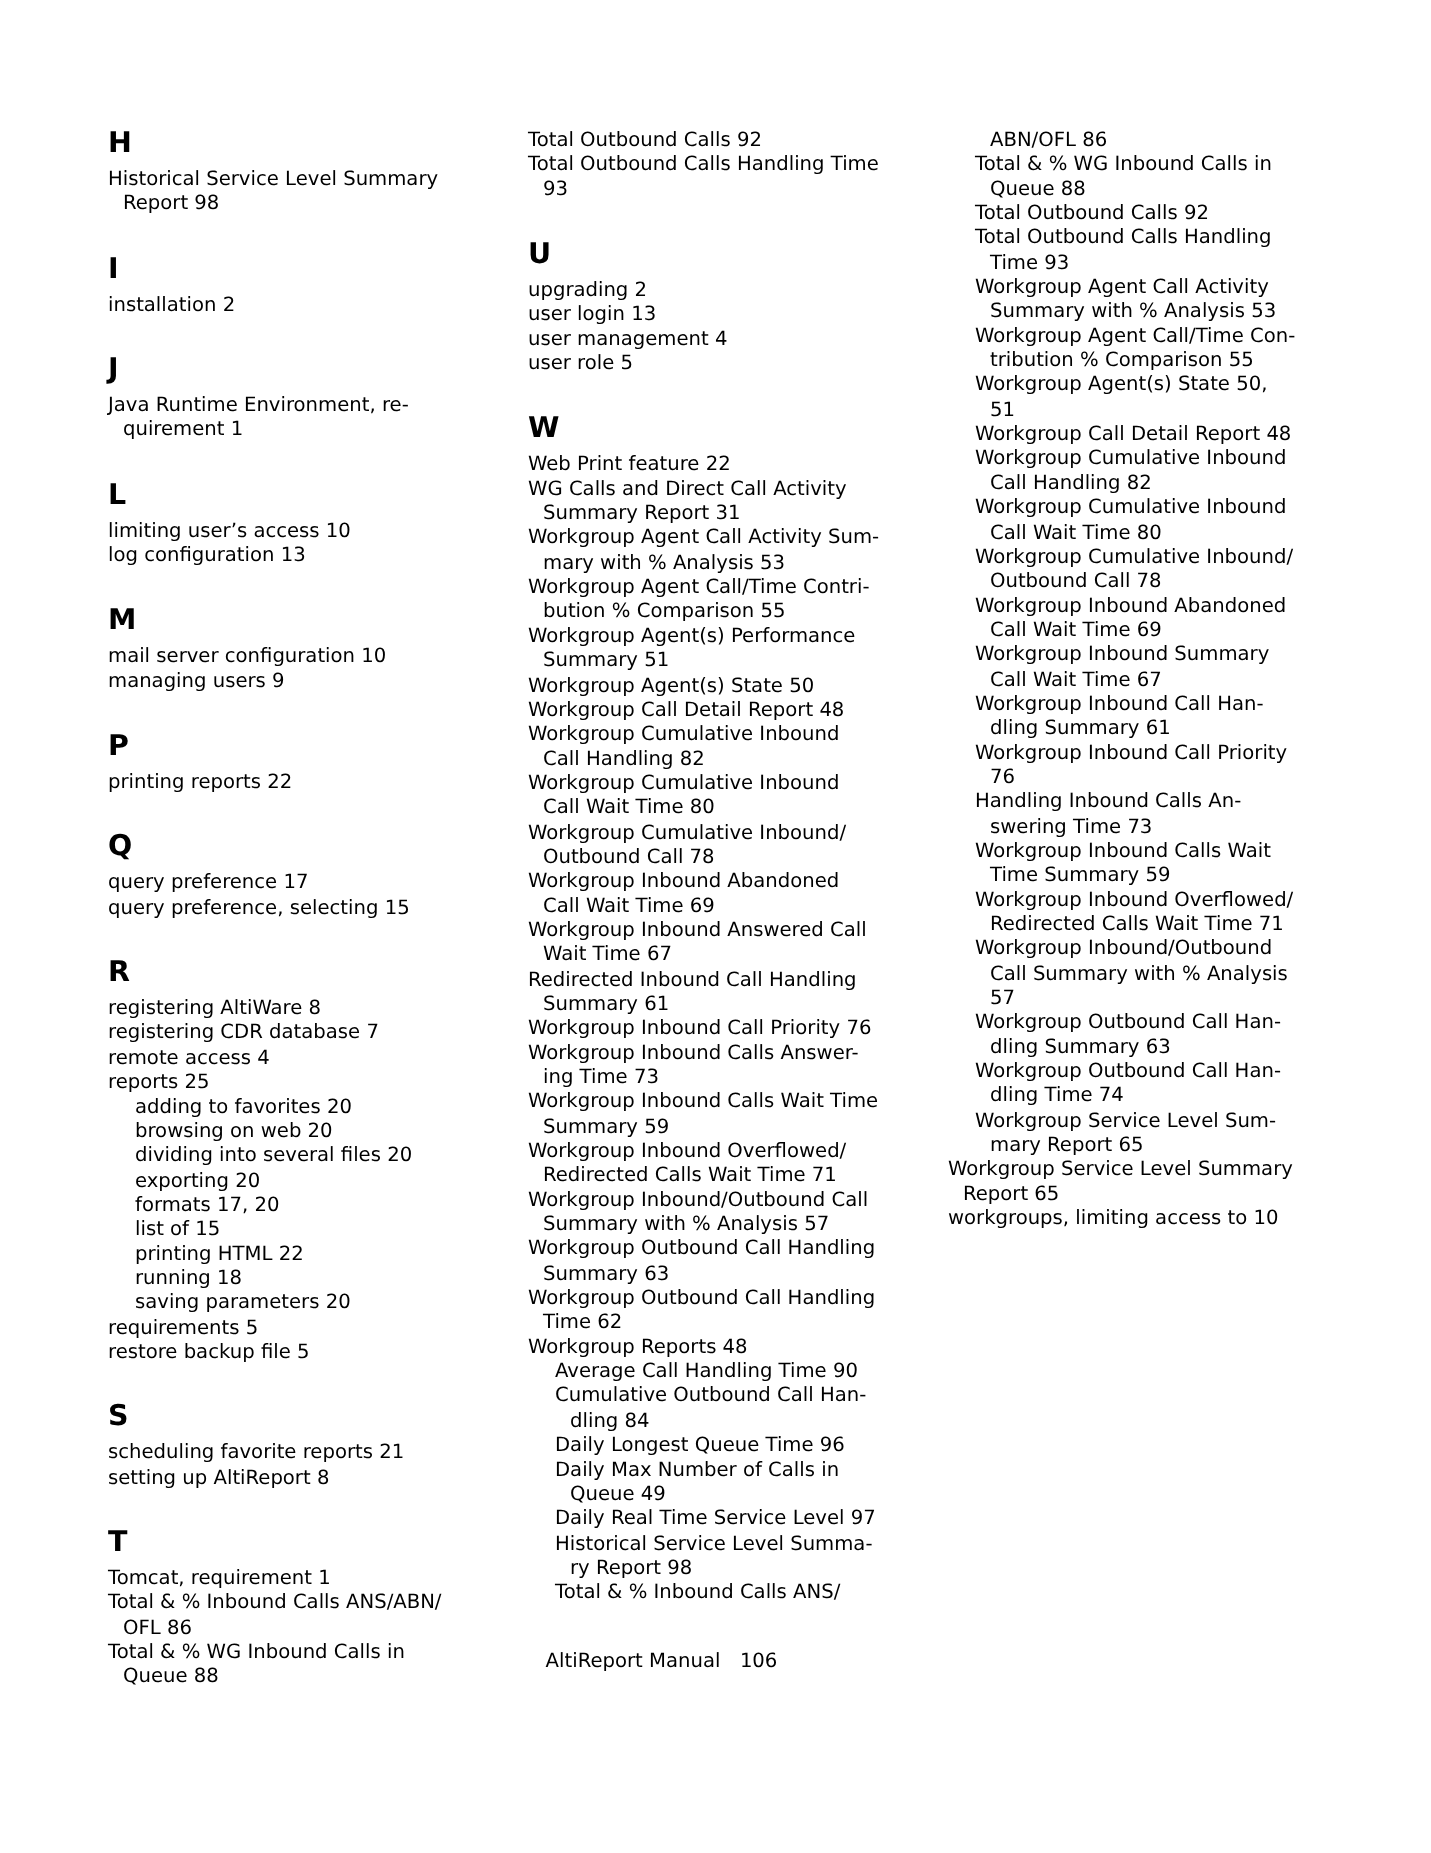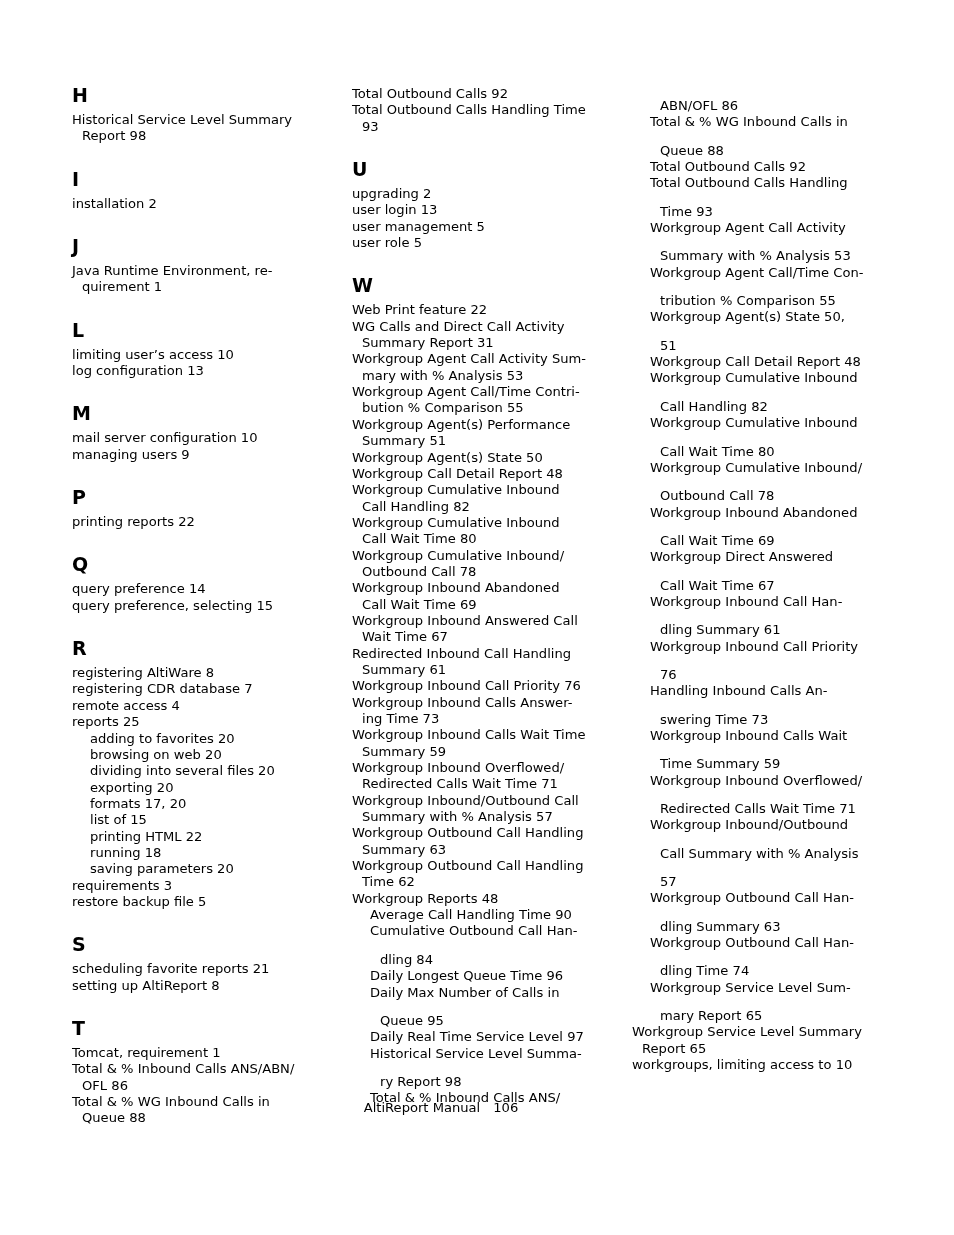--- a/index.html
+++ b/index.html
@@ -65,21 +65,20 @@
     padding-left: 28px;
     text-indent: -10px;
   }
   .entry.cont {
     padding-left: 10px;
     text-indent: 0;
   }
   .entry.cont-sub {
     padding-left: 28px;
     text-indent: 0;
-    margin-top: 12px;
   }
 
   .footer {
     position: absolute;
     left: 0;
     top: 1100px;
     width: 882px;
     text-align: center;
     font-size: 13.1px;
     line-height: 16px;
@@ -116,39 +115,39 @@
           <div class="section-letter">M</div>
           <div class="entry">mail server configuration 10</div>
           <div class="entry">managing users 9</div>
         </div>
         <div class="section">
           <div class="section-letter">P</div>
           <div class="entry">printing reports 22</div>
         </div>
         <div class="section">
           <div class="section-letter">Q</div>
-          <div class="entry">query preference 14</div>
+          <div class="entry">query preference 17</div>
           <div class="entry">query preference, selecting 15</div>
         </div>
         <div class="section">
           <div class="section-letter">R</div>
           <div class="entry">registering AltiWare 8</div>
           <div class="entry">registering CDR database 7</div>
           <div class="entry">remote access 4</div>
           <div class="entry">reports 25</div>
           <div class="entry sub">adding to favorites 20</div>
           <div class="entry sub">browsing on web 20</div>
           <div class="entry sub">dividing into several files 20</div>
           <div class="entry sub">exporting 20</div>
           <div class="entry sub">formats 17, 20</div>
           <div class="entry sub">list of 15</div>
           <div class="entry sub">printing HTML 22</div>
           <div class="entry sub">running 18</div>
           <div class="entry sub">saving parameters 20</div>
-          <div class="entry">requirements 3</div>
+          <div class="entry">requirements 5</div>
           <div class="entry">restore backup file 5</div>
         </div>
         <div class="section">
           <div class="section-letter">S</div>
           <div class="entry">scheduling favorite reports 21</div>
           <div class="entry">setting up AltiReport 8</div>
         </div>
         <div class="section">
           <div class="section-letter">T</div>
           <div class="entry">Tomcat, requirement 1</div>
@@ -161,21 +160,21 @@
       <div class="col">
         <div class="section">
           <div class="entry">Total Outbound Calls 92</div>
           <div class="entry">Total Outbound Calls Handling Time</div>
           <div class="entry cont">93</div>
         </div>
         <div class="section">
           <div class="section-letter">U</div>
           <div class="entry">upgrading 2</div>
           <div class="entry">user login 13</div>
-          <div class="entry">user management 5</div>
+          <div class="entry">user management 4</div>
           <div class="entry">user role 5</div>
         </div>
         <div class="section">
           <div class="section-letter">W</div>
           <div class="entry">Web Print feature 22</div>
           <div class="entry">WG Calls and Direct Call Activity</div>
           <div class="entry cont">Summary Report 31</div>
           <div class="entry">Workgroup Agent Call Activity Sum-</div>
           <div class="entry cont">mary with % Analysis 53</div>
           <div class="entry">Workgroup Agent Call/Time Contri-</div>
@@ -208,21 +207,21 @@
           <div class="entry">Workgroup Outbound Call Handling</div>
           <div class="entry cont">Summary 63</div>
           <div class="entry">Workgroup Outbound Call Handling</div>
           <div class="entry cont">Time 62</div>
           <div class="entry">Workgroup Reports 48</div>
           <div class="entry sub">Average Call Handling Time 90</div>
           <div class="entry sub">Cumulative Outbound Call Han-</div>
           <div class="entry cont-sub">dling 84</div>
           <div class="entry sub">Daily Longest Queue Time 96</div>
           <div class="entry sub">Daily Max Number of Calls in</div>
-          <div class="entry cont-sub">Queue 95</div>
+          <div class="entry cont-sub">Queue 49</div>
           <div class="entry sub">Daily Real Time Service Level 97</div>
           <div class="entry sub">Historical Service Level Summa-</div>
           <div class="entry cont-sub">ry Report 98</div>
           <div class="entry sub">Total &amp; % Inbound Calls ANS/</div>
         </div>
       </div>
       <div class="col">
         <div class="section">
           <div class="entry cont-sub">ABN/OFL 86</div>
           <div class="entry sub">Total &amp; % WG Inbound Calls in</div>
@@ -238,21 +237,21 @@
           <div class="entry cont-sub">51</div>
           <div class="entry sub">Workgroup Call Detail Report 48</div>
           <div class="entry sub">Workgroup Cumulative Inbound</div>
           <div class="entry cont-sub">Call Handling 82</div>
           <div class="entry sub">Workgroup Cumulative Inbound</div>
           <div class="entry cont-sub">Call Wait Time 80</div>
           <div class="entry sub">Workgroup Cumulative Inbound/</div>
           <div class="entry cont-sub">Outbound Call 78</div>
           <div class="entry sub">Workgroup Inbound Abandoned</div>
           <div class="entry cont-sub">Call Wait Time 69</div>
-          <div class="entry sub">Workgroup Direct Answered</div>
+          <div class="entry sub">Workgroup Inbound Summary</div>
           <div class="entry cont-sub">Call Wait Time 67</div>
           <div class="entry sub">Workgroup Inbound Call Han-</div>
           <div class="entry cont-sub">dling Summary 61</div>
           <div class="entry sub">Workgroup Inbound Call Priority</div>
           <div class="entry cont-sub">76</div>
           <div class="entry sub">Handling Inbound Calls An-</div>
           <div class="entry cont-sub">swering Time 73</div>
           <div class="entry sub">Workgroup Inbound Calls Wait</div>
           <div class="entry cont-sub">Time Summary 59</div>
           <div class="entry sub">Workgroup Inbound Overflowed/</div>

